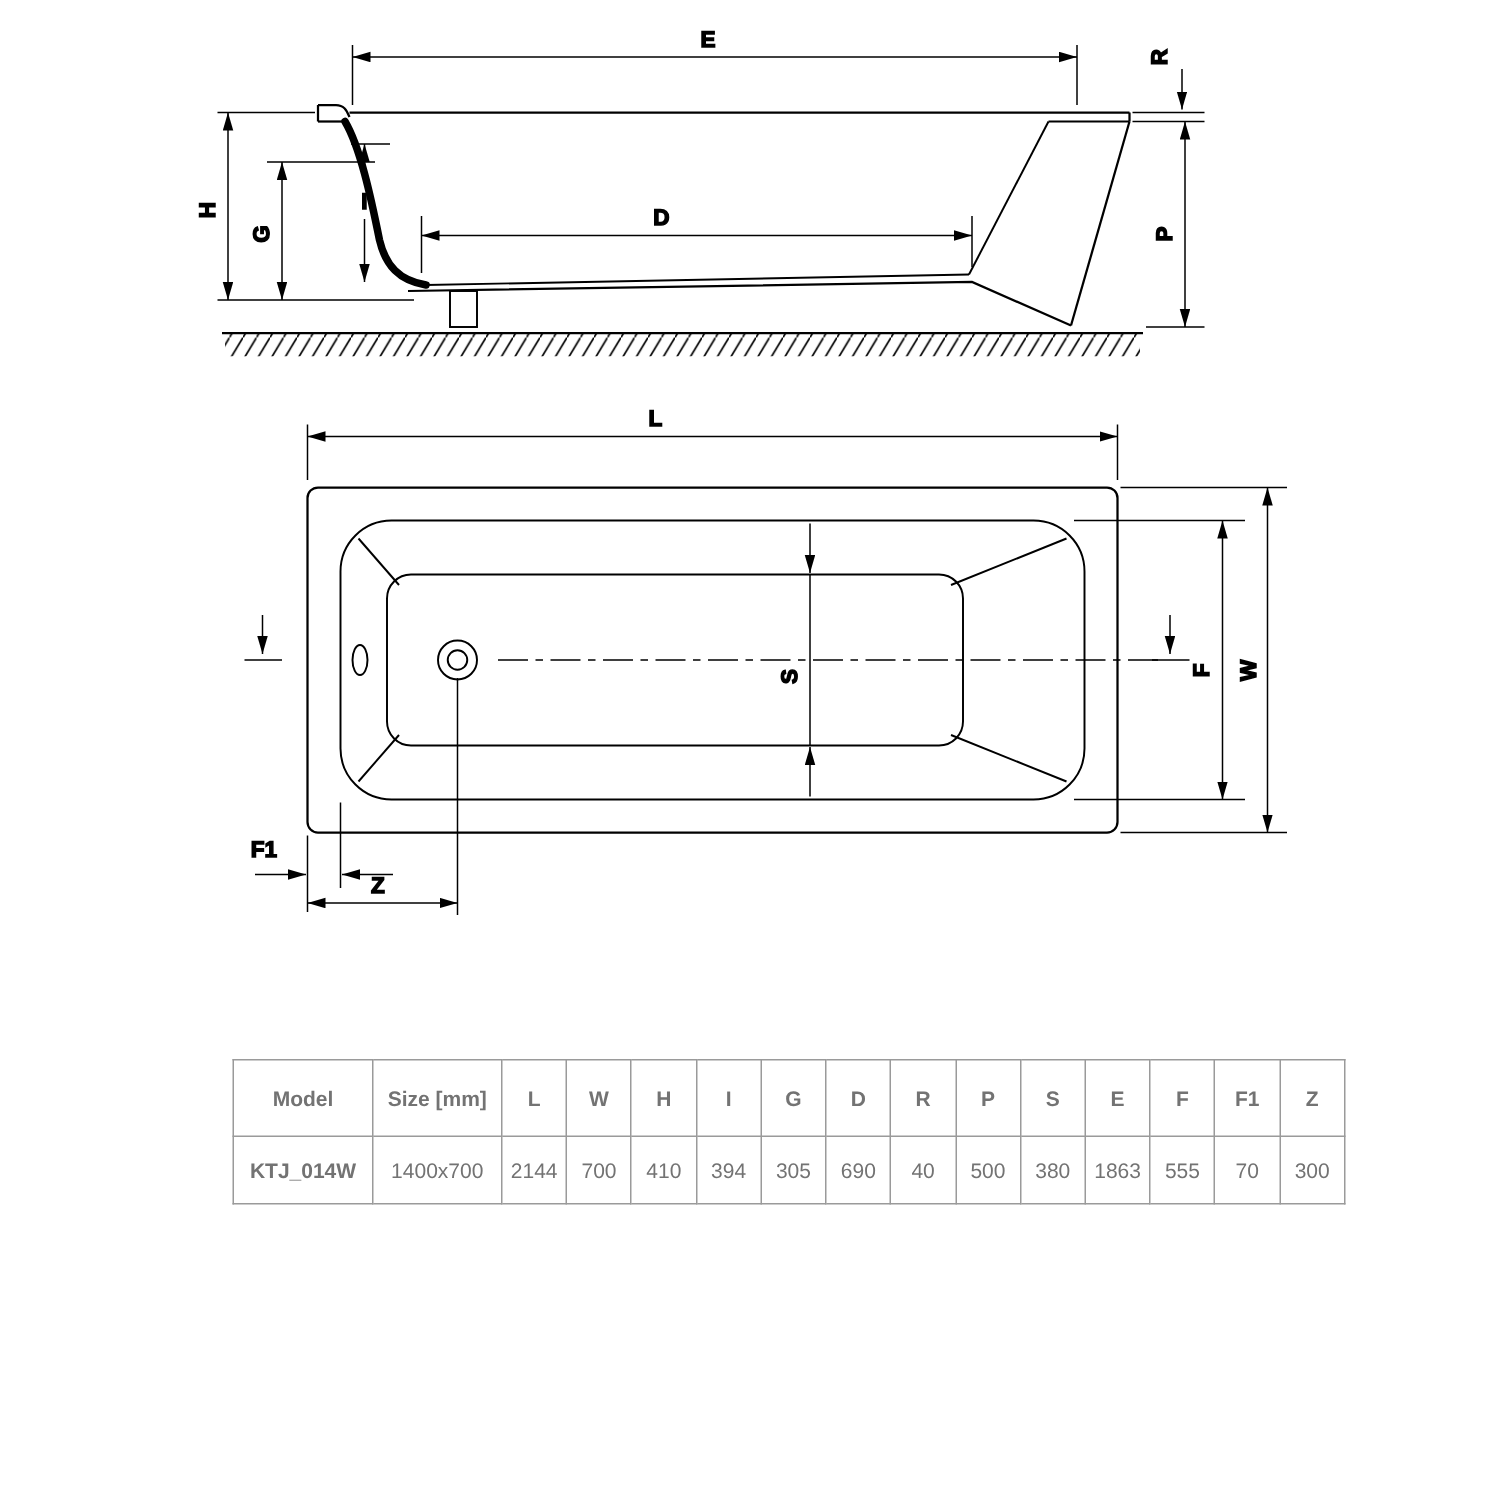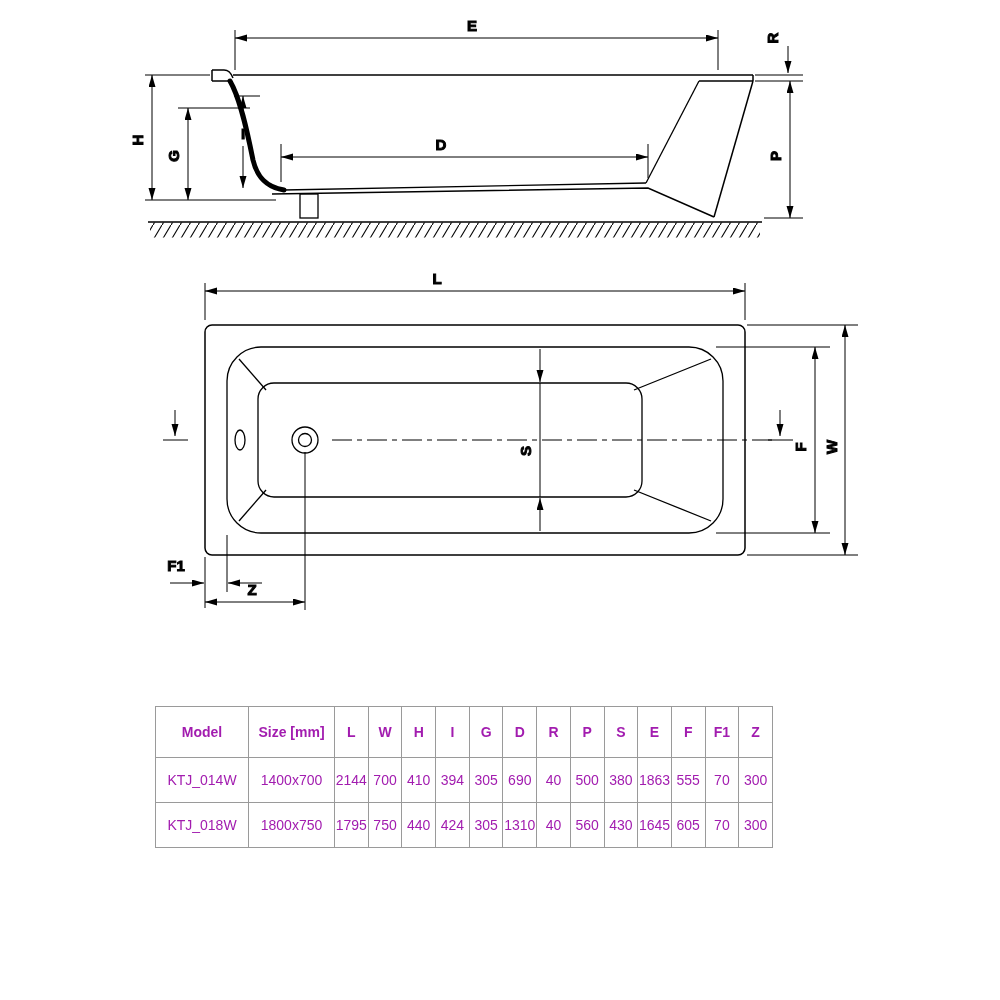--- a/index.html
+++ b/index.html
@@ -6,24 +6,24 @@
   .page{position:relative;width:1000px;height:1000px;background:#ffffff;overflow:hidden;
         font-family:"Liberation Sans",sans-serif;}
   svg{position:absolute;left:0;top:0;}
   svg text{font-family:"Liberation Sans",sans-serif;font-weight:bold;font-size:15px;fill:#000;}
   .obj{stroke:#000;stroke-width:1.5;fill:none;}
   .thin{stroke:#000;stroke-width:1.3;fill:none;}
   .dim{stroke:#000;stroke-width:1;fill:none;}
   .thick{stroke:#000;stroke-width:5;fill:none;stroke-linecap:round;}
   .cl{stroke:#000;stroke-width:1;fill:none;stroke-dasharray:20 5 5 5;}
   .spec-wrap{position:absolute;left:155px;top:706px;width:726px;}
-  table.spec{border-collapse:collapse;width:618px;table-layout:fixed;font-size:14px;color:#a21caf;background:#fff;}
+  table.spec{border-collapse:collapse;width:742px;table-layout:fixed;font-size:14px;color:#737373;background:#fff;}
   table.spec th,table.spec td{border:1px solid #9a9a9a;text-align:center;vertical-align:middle;padding:0;height:44px;overflow:hidden;}
   table.spec thead th{font-weight:bold;height:50px;}
-  table.spec td.model-cell{font-weight:normal;}
+  table.spec td.model-cell{font-weight:bold;}
 </style>
 </head>
 <body>
 
 <div class="page">
 
   <svg width="1000" height="660" viewBox="0 0 1000 660">
     <defs>
       <marker id="ah" markerUnits="userSpaceOnUse" markerWidth="13" markerHeight="8" refX="12" refY="3.5" orient="auto-start-reverse">
         <path d="M0,0 L12,3.5 L0,7 Z" fill="#000"></path>
@@ -225,34 +225,17 @@
             <td>305</td>
             <td>690</td>
             <td>40</td>
             <td>500</td>
             <td>380</td>
             <td>1863</td>
             <td>555</td>
             <td>70</td>
             <td>300</td>
           </tr>
-          <tr>
-            <td class="model-cell">KTJ_018W</td>
-            <td>1800x750</td>
-            <td>1795</td>
-            <td>750</td>
-            <td>440</td>
-            <td>424</td>
-            <td>305</td>
-            <td>1310</td>
-            <td>40</td>
-            <td>560</td>
-            <td>430</td>
-            <td>1645</td>
-            <td>605</td>
-            <td>70</td>
-            <td>300</td>
-          </tr>
         </tbody>
     </table>
   </div>
 
 </div>
 
 </body></html>

